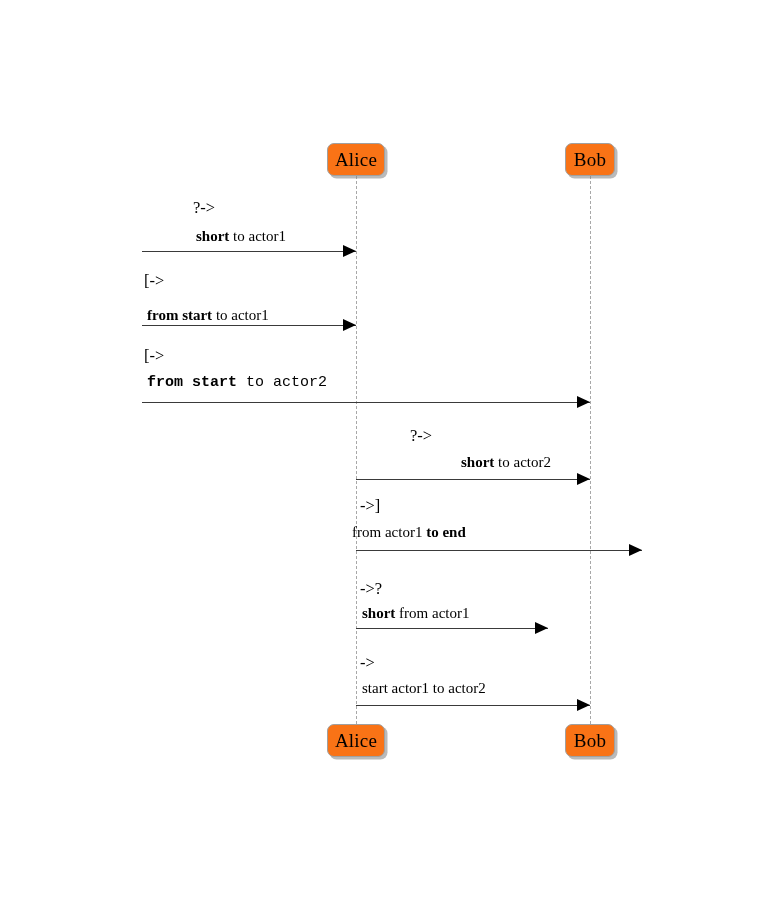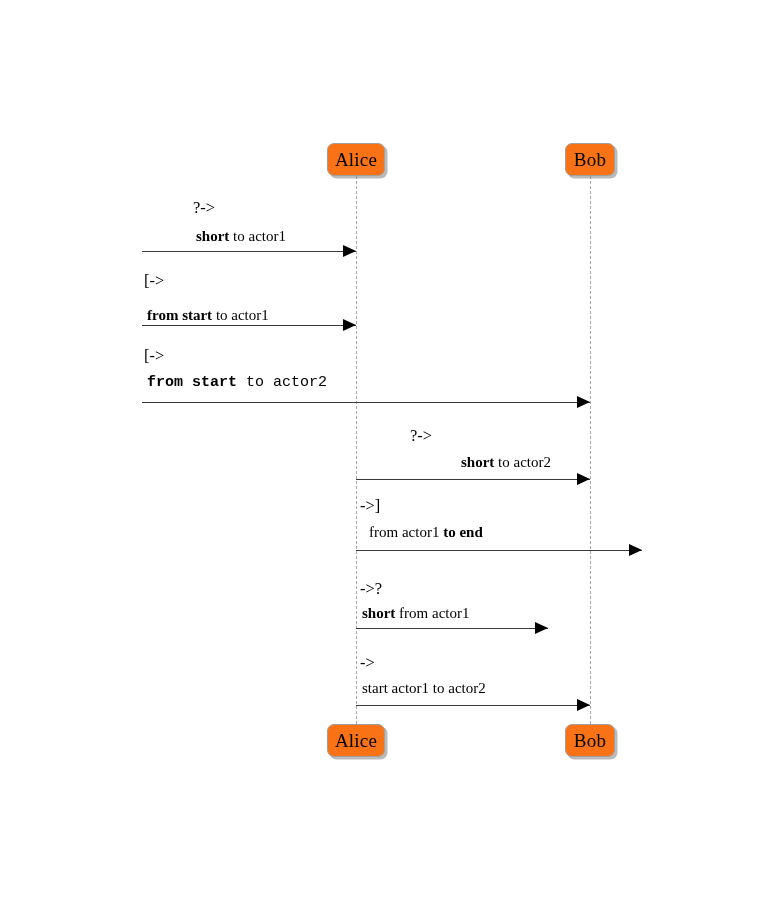--- a/index.html
+++ b/index.html
@@ -96,21 +96,21 @@
       <div class="msg-head" style="left: 343px; top: 319px;"></div>
       <div class="msg-stereo" style="left: 144px; top: 347px;">[-&gt;</div>
       <div class="msg-label" style="left: 147px; top: 374px; font-family: Liberation Mono, monospace;"><b>from start</b><span> to actor2</span></div>
       <div class="msg-line" style="left: 142px; top: 402px; width: 448px;"></div>
       <div class="msg-head" style="left: 577px; top: 396px;"></div>
       <div class="msg-stereo" style="left: 410px; top: 427px;">?-&gt;</div>
       <div class="msg-label" style="left: 413px; top: 454px; margin-left: 48px;"><b>short</b><span> to actor2</span></div>
       <div class="msg-line" style="left: 356px; top: 479px; width: 234px;"></div>
       <div class="msg-head" style="left: 577px; top: 473px;"></div>
       <div class="msg-stereo" style="left: 360px; top: 497px;">-&gt;]</div>
-      <div class="msg-label" style="left: 369px; top: 524px;"><span>from actor1 </span><b>to end</b></div>
+      <div class="msg-label" style="left: 352px; top: 524px;"><span>from actor1 </span><b>to end</b></div>
       <div class="msg-line" style="left: 356px; top: 550px; width: 286px;"></div>
       <div class="msg-head" style="left: 629px; top: 544px;"></div>
       <div class="msg-stereo" style="left: 360px; top: 580px;">-&gt;?</div>
       <div class="msg-label" style="left: 362px; top: 605px; text-align: right;"><b>short</b><span> from actor1</span></div>
       <div class="msg-line" style="left: 356px; top: 628px; width: 192px;"></div>
       <div class="msg-head" style="left: 535px; top: 622px;"></div>
       <div class="msg-stereo" style="left: 360px; top: 654px;">-&gt;</div>
       <div class="msg-label" style="left: 362px; top: 680px;"><span>start actor1 to actor2</span></div>
       <div class="msg-line" style="left: 356px; top: 705px; width: 234px;"></div>
       <div class="msg-head" style="left: 577px; top: 699px;"></div>

